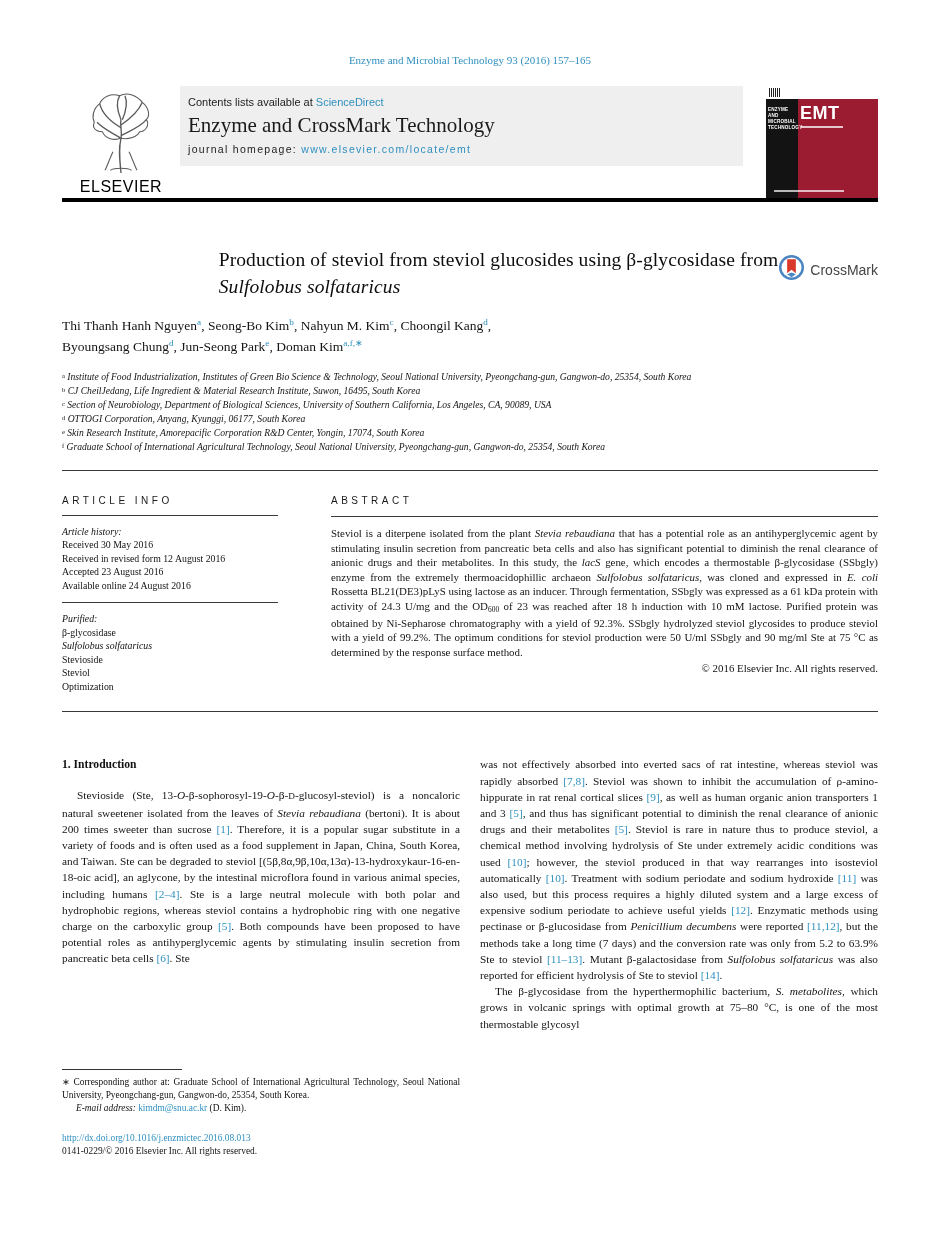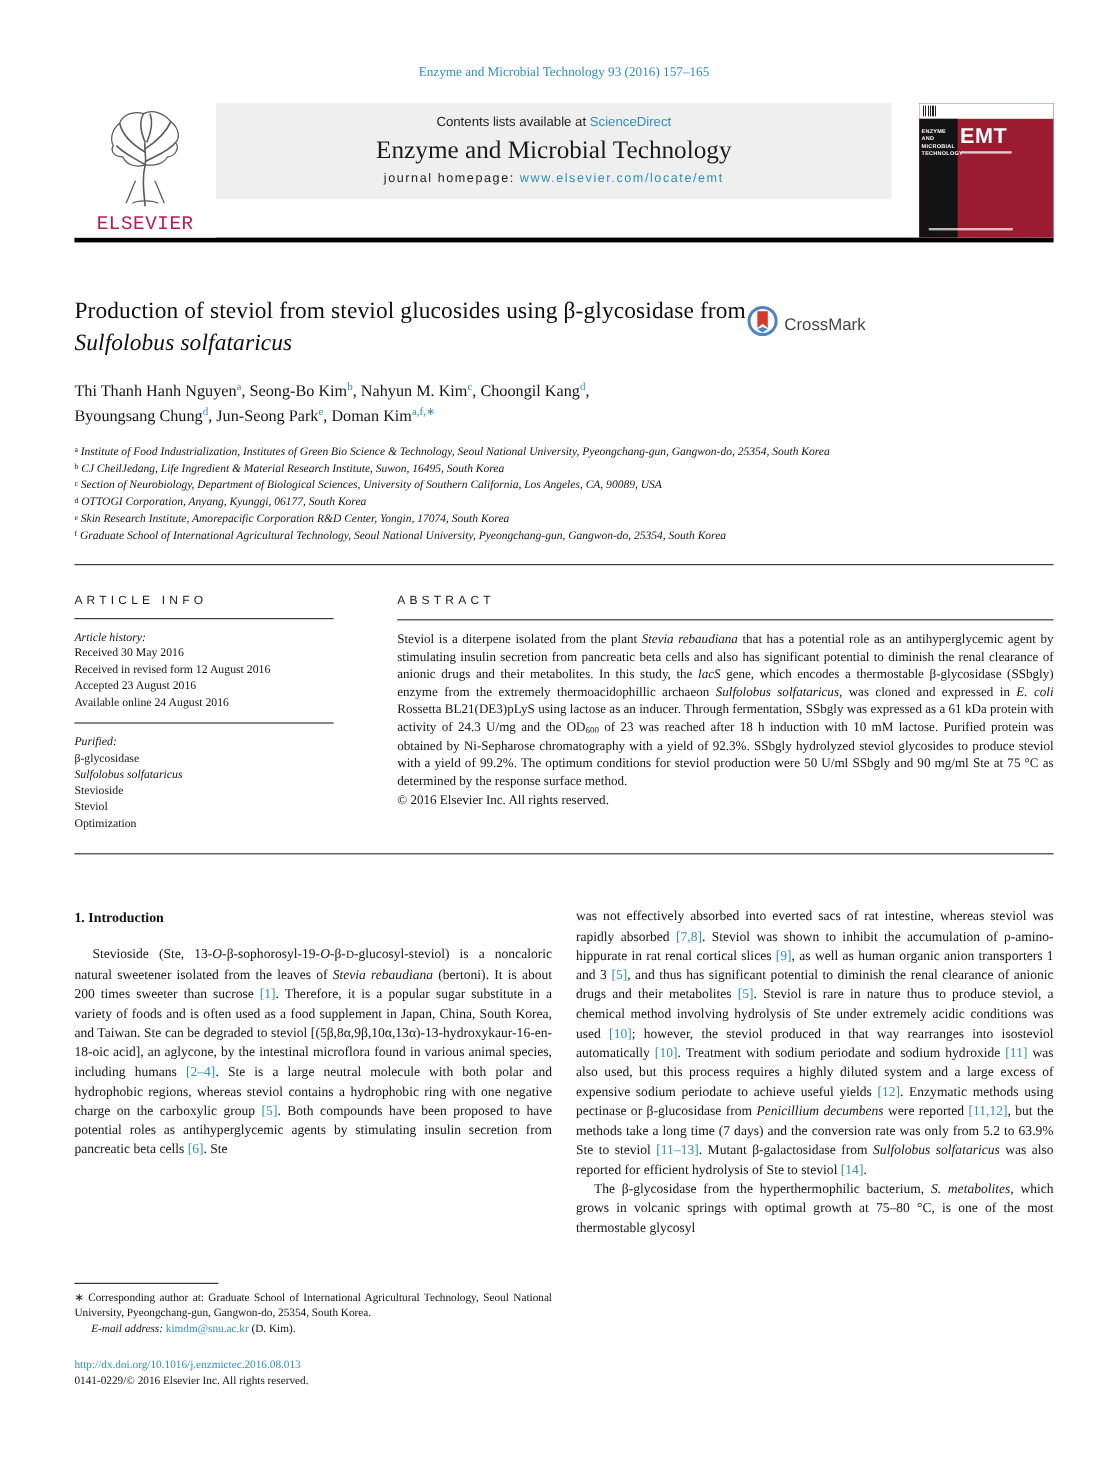--- a/index.html
+++ b/index.html
@@ -25,32 +25,31 @@
     display:flex;
     align-items:stretch;
   }
   .logo-block{
     width:118px;
     background:#fff;
     display:flex;flex-direction:column;align-items:center;justify-content:flex-end;
     padding-bottom:2px;
   }
   .elsevier-text{
-    font-family:Liberation Mono, monospace;
+    font-family:Liberation Sans, sans-serif;
     font-size:16px;
-    color:#be185d;
+    color:#000000;
     letter-spacing:0.5px;
     margin-top:-2px;
   }
   .gray-box{
     flex:1;
     background:#efefef;
     height:80px;
     display:flex;flex-direction:column;justify-content:space-between;
-    text-align:center;
     padding:10px 8px 11px 8px;
     box-sizing:border-box;
   }
   .contents-line{font-family:"Liberation Sans", sans-serif;font-size:11px;color:#222;}
   .journal-title{font-family:"Liberation Serif", serif;font-size:21px;color:#1a1a1a;}
   .homepage-line{font-family:"Liberation Sans", sans-serif;font-size:10.5px;letter-spacing:1.3px;color:#222;}
   .link{color:#2e8fbf;text-decoration:none;cursor:pointer;}
   .cover{
     width:112px;height:112px;
     margin-left:23px;
@@ -68,21 +67,21 @@
     position:absolute;top:17px;left:34px;
     color:#fff;font-family:"Liberation Sans", sans-serif;
     font-size:18px;font-weight:bold;letter-spacing:0.5px;
   }
   .cover-tagline{position:absolute;top:40px;left:35px;width:42px;height:2px;background:rgba(255,255,255,0.75);}
   .cover-footer-line{position:absolute;bottom:6px;left:8px;width:70px;height:2px;background:rgba(255,255,255,0.7);}
   .black-bar{height:4px;background:#000;}
   
   .title-row{
     margin-top:44px;
-    display:flex;justify-content:flex-start;align-items:flex-start;
+    display:flex;justify-content:flex-end;align-items:flex-start;
   }
   .article-title{
     font-size:19.5px;font-weight:normal;
     margin:0;line-height:1.4;color:#0d0d0d;
     letter-spacing:0.1px;
   }
   .italic{font-style:italic;}
   .crossmark{display:flex;align-items:center;gap:5px;margin-top:8px;flex:none;}
   .crossmark-label{font-family:"Liberation Sans", sans-serif;font-size:14px;color:#444;}
   .authors{margin-top:15px;font-size:13.5px;line-height:1.55;color:#141414;}
@@ -98,21 +97,21 @@
   .sec-heading{
     font-family:"Liberation Sans", sans-serif;
     font-size:10px;letter-spacing:3.5px;color:#1a1a1a;
     margin-bottom:7px;
   }
   .info-col .rule-col{margin-bottom:9px;}
   .abs-col .rule-col{margin-bottom:9px;}
   .hist-label,.kw-label{font-style:italic;}
   .info-gap-rule{margin:10px 0 9px 0;}
   .abs-text{text-align:justify;color:#141414;}
-  .abs-copy{text-align:left;margin-top:2px;}
+  .abs-copy{text-align:right;margin-top:2px;}
   
   .body-cols{display:flex;margin-top:44px;height:402px;}
   .col{width:398px;flex:none;}
   .col.left{display:flex;flex-direction:column;}
   .col.right{margin-left:20px;}
   .sec-num-heading{font-size:11.6px;font-weight:bold;margin:2px 0 16px 0;}
   .para{
     font-size:11.3px;line-height:16.2px;
     text-align:justify;margin:0;color:#141414;
   }
@@ -151,21 +150,21 @@
           </g>
         </svg>
       </span>
       <div class="elsevier-text">ELSEVIER</div>
     </div>
 
     <div class="gray-box">
       <div class="contents-line">
         <span>Contents lists available at </span><a class="link">ScienceDirect</a>
       </div>
-      <div class="journal-title">Enzyme and Microbial Technology</div>
+      <div class="journal-title">Enzyme and CrossMark Technology</div>
       <div class="homepage-line">
         <span>journal homepage: </span><a class="link">www.elsevier.com/locate/emt</a>
       </div>
     </div>
 
     <div class="cover">
       <div class="cover-white-strip"></div>
       <div class="cover-barcode"></div>
       <div class="cover-black-strip">
         <div class="cover-side-line">ENZYME AND</div>

